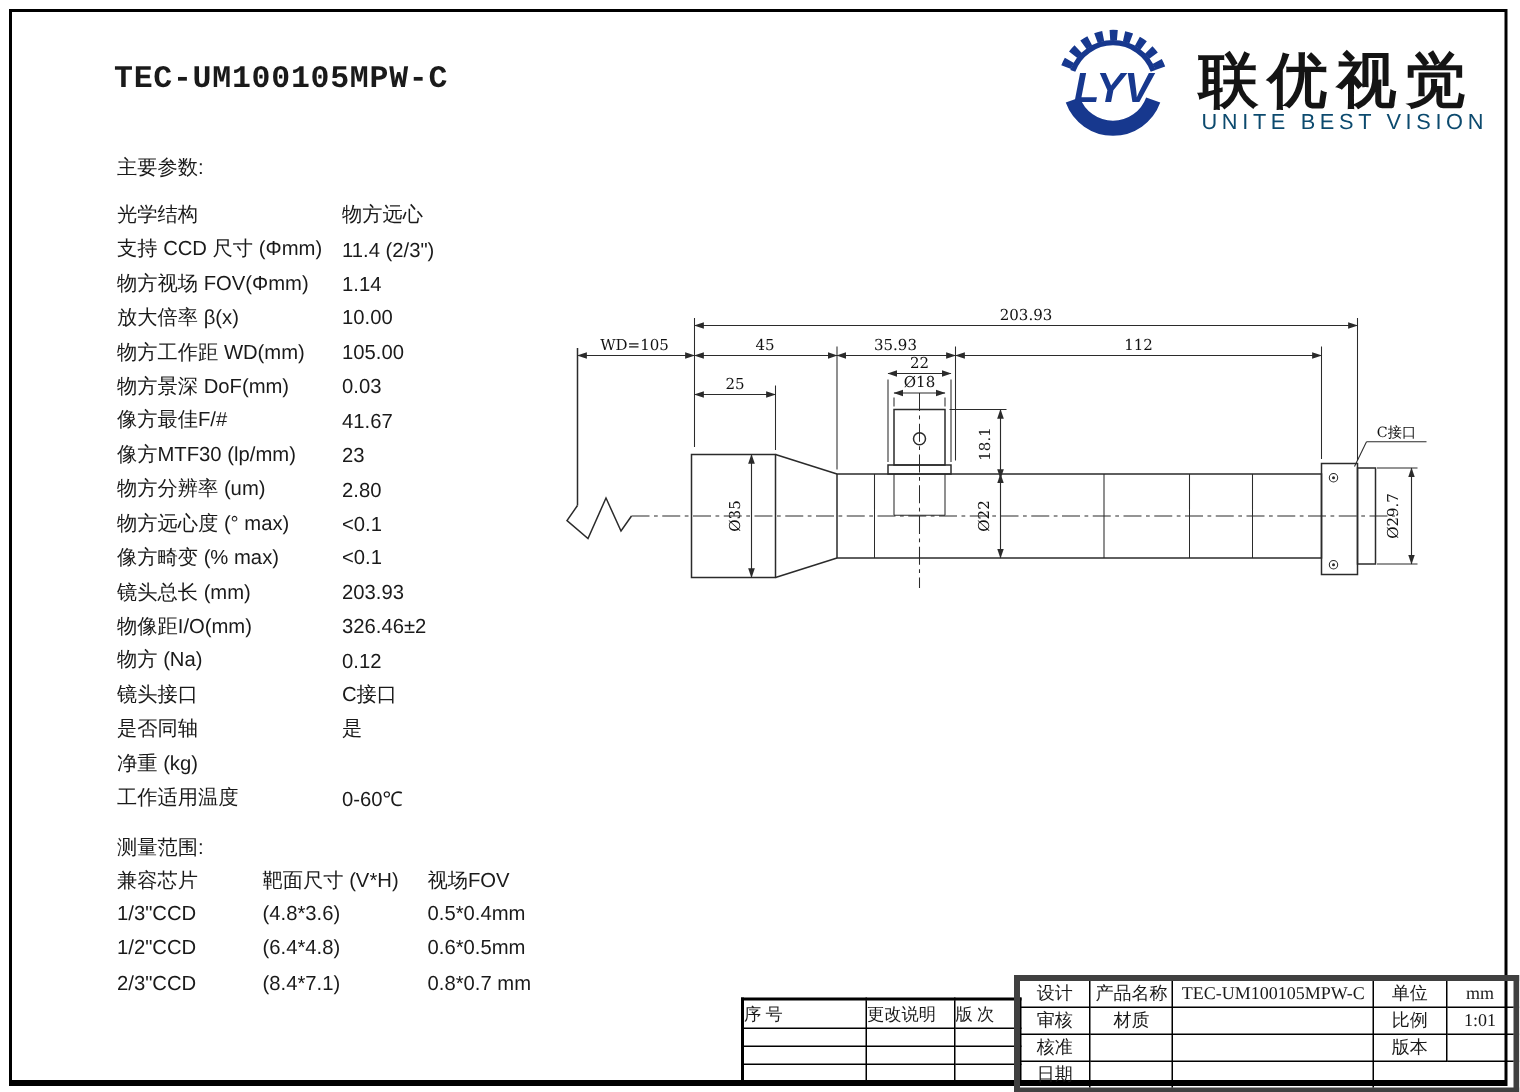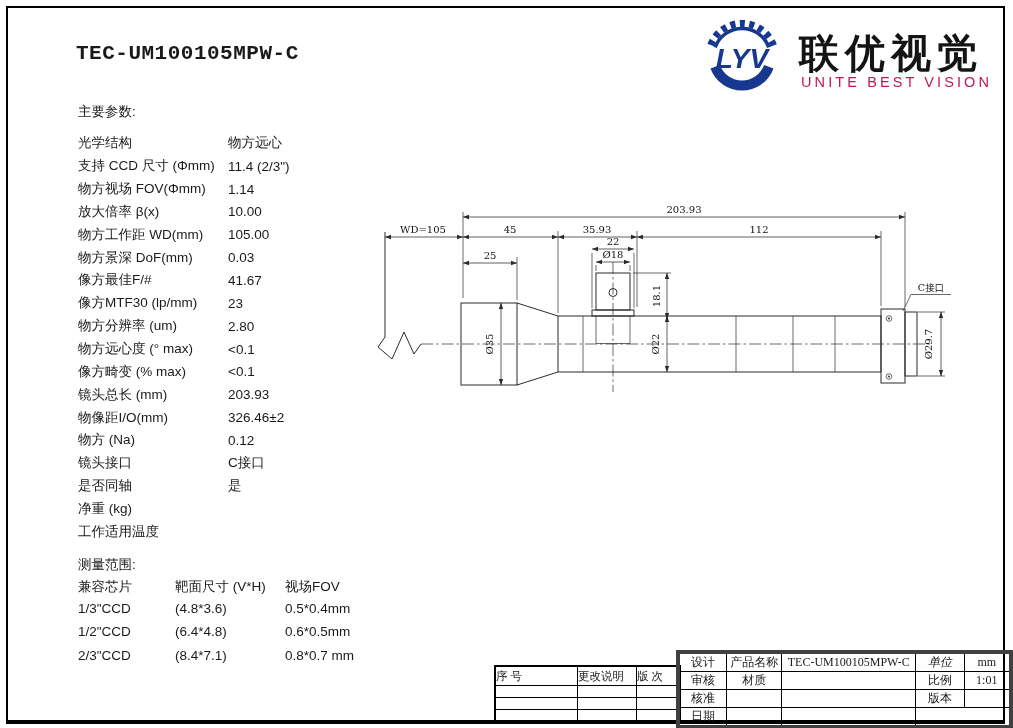--- a/index.html
+++ b/index.html
@@ -16,21 +16,21 @@
   .spec-row .v{flex:1;white-space:nowrap;}
   .mtable{position:absolute;left:78px;top:578px;width:340px;font-size:13.5px;}
   .mrow{display:flex;height:23.2px;align-items:flex-start;}
   .mrow .c1{width:97px;white-space:nowrap;}
   .mrow .c2{width:110px;white-space:nowrap;}
   .mrow .c3{flex:1;white-space:nowrap;}
   .logo-svg{position:absolute;left:702px;top:17px;width:80px;height:80px;}
   .brand-cn{position:absolute;left:799px;top:26px;font-size:40px;font-weight:700;
         letter-spacing:6px;color:#141414;white-space:nowrap;}
   .brand-en{position:absolute;left:801px;top:74px;font-size:14.5px;letter-spacing:3.1px;
-        color:#be185d;white-space:nowrap;}
+        color:#0c4a6e;white-space:nowrap;}
   .drawing{position:absolute;left:370px;top:195px;width:600px;height:215px;}
   .ol{fill:none;stroke:#2b2b2b;stroke-width:1;}
   .ext{fill:none;stroke:#2b2b2b;stroke-width:.7;}
   .dim{fill:none;stroke:#2b2b2b;stroke-width:.75;marker-start:url(#arr);marker-end:url(#arr);}
   .cl{fill:none;stroke:#2b2b2b;stroke-width:.7;stroke-dasharray:12 3 2.5 3;}
   text.d{font-family:"DejaVu Serif",serif;font-size:10px;fill:#111;text-anchor:middle;}
   text.ds{font-family:"DejaVu Serif",serif;font-size:9.5px;fill:#111;text-anchor:middle;}
   table.revtab{position:absolute;left:494px;top:665px;border-collapse:collapse;border:2px solid #000;table-layout:fixed;}
   table.revtab td{border:1px solid #000;font-family:"Liberation Serif",serif;font-size:11.5px;
         padding:0;overflow:hidden;}
@@ -124,20 +124,21 @@
     <div class="spec-row">
         <span class="l">是否同轴</span>
         <span class="v">是</span>
       </div>
     <div class="spec-row">
         <span class="l">净重 (kg)</span>
         <span class="v"></span>
       </div>
     <div class="spec-row">
         <span class="l">工作适用温度</span>
+        <span class="v">0-60℃</span>
       </div>
   </div>
 
   <div class="sec-h" style="top:556px;">测量范围:</div>
   <div class="mtable">
     <div class="mrow">
       <span class="c1">兼容芯片</span>
       <span class="c2">靶面尺寸 (V*H)</span>
       <span class="c3">视场FOV</span>
     </div>
@@ -271,21 +272,21 @@
         </tr>
   </tbody>
     </table>
 
   <table class="tb">
     <tbody>
         <tr>
       <td style="width:47px;">设计</td>
       <td style="width:55px;">产品名称</td>
       <td style="width:134px;" class="mono">TEC-UM100105MPW-C</td>
-      <td style="width:48px;font-style:italic;">单位</td>
+      <td style="width:48px;">单位</td>
       <td style="width:45px;" class="mono-s">mm</td>
     </tr>
     <tr>
       <td>审核</td>
       <td>材质</td>
       <td></td>
       <td>比例</td>
       <td class="mono-s">1:01</td>
     </tr>
     <tr>

